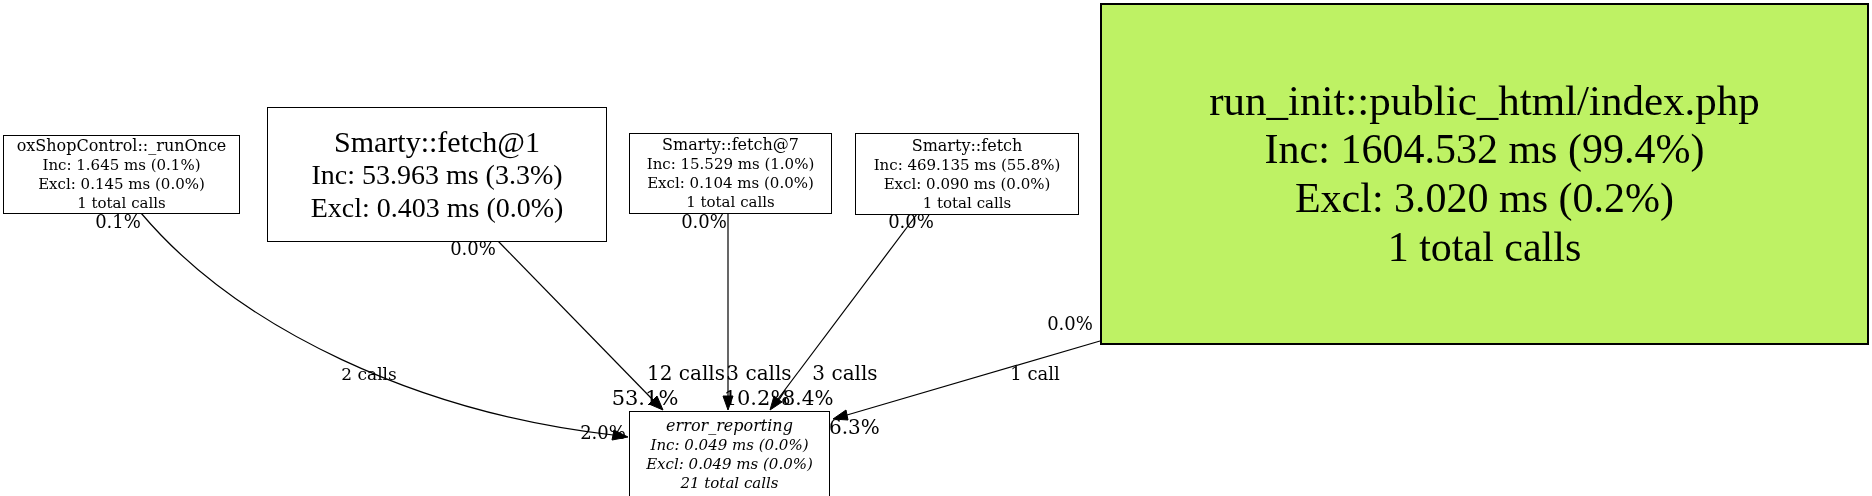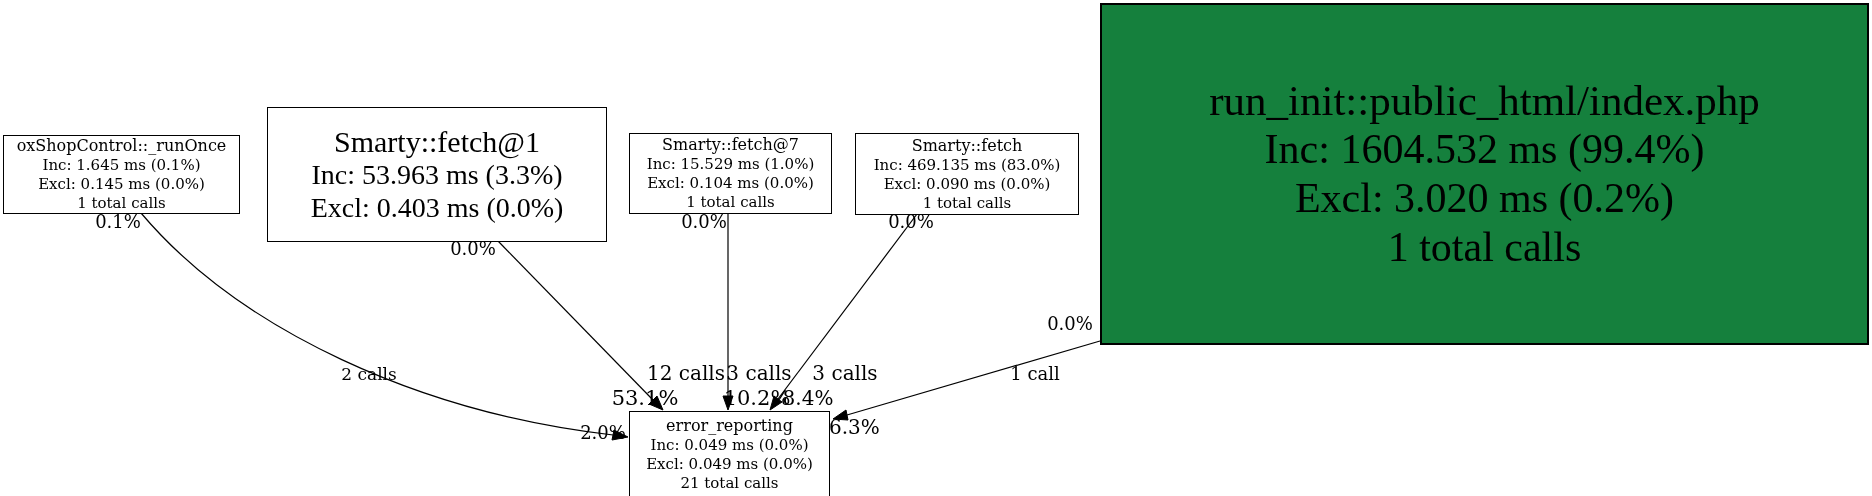--- a/index.html
+++ b/index.html
@@ -25,21 +25,21 @@
     border:1px solid #000;
     display:flex; flex-direction:column;
     align-items:center; justify-content:center;
     text-align:center;
     white-space:nowrap;
   }
   .n-small       { font-size:15px; line-height:19px; }
   .n-small .t    { font-size:16px; line-height:20px; }
   .n-med         { font-size:28px; line-height:33px; font-family:"Liberation Serif", serif; }
   .n-med .t      { font-size:30px; }
-  .n-big         { font-size:42px; line-height:49px; font-family:"Liberation Serif", serif; background:#15803d; border-width:2px; }
+  .n-big         { font-size:42px; line-height:49px; font-family:"Liberation Serif", serif; background:#bef264; border-width:2px; }
   .n-big .t      { font-size:43px; }
 </style>
 </head>
 <body>
 
 <div id="canvas">
 
   <svg id="edges" viewBox="0 0 1872 496">
 
     <g>
@@ -98,32 +98,32 @@
 
   <div class="node n-small" style="left:629px; top:133px; width:201px; height:79px;">
     <div class="t">Smarty::fetch@7</div>
     <div>Inc: 15.529 ms (1.0%)</div>
     <div>Excl: 0.104 ms (0.0%)</div>
     <div>1 total calls</div>
   </div>
 
   <div class="node n-small" style="left:855px; top:133px; width:222px; height:80px;">
     <div class="t">Smarty::fetch</div>
-    <div>Inc: 469.135 ms (83.0%)</div>
+    <div>Inc: 469.135 ms (55.8%)</div>
     <div>Excl: 0.090 ms (0.0%)</div>
     <div>1 total calls</div>
   </div>
 
   <div class="node n-big" style="left:1100px; top:3px; width:765px; height:338px;">
     <div class="t">run_init::public_html/index.php</div>
     <div>Inc: 1604.532 ms (99.4%)</div>
     <div>Excl: 3.020 ms (0.2%)</div>
     <div>1 total calls</div>
   </div>
 
-  <div class="node n-small" style="left:629px; top:411px; width:199px; height:84px;">
+  <div class="node n-small" style="left:629px; top:411px; width:199px; height:84px;font-style:italic;">
     <div class="t">error_reporting</div>
     <div>Inc: 0.049 ms (0.0%)</div>
     <div>Excl: 0.049 ms (0.0%)</div>
     <div>21 total calls</div>
   </div>
 
 </div>
 
 </body></html>

